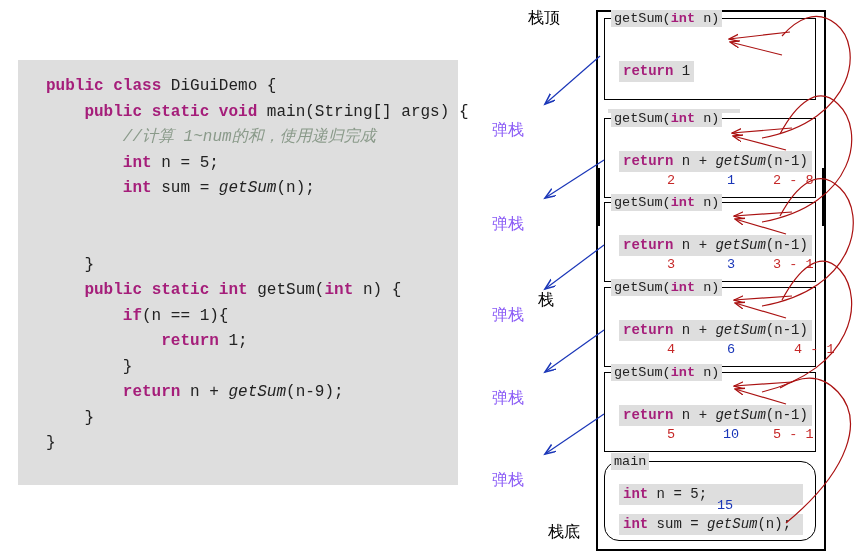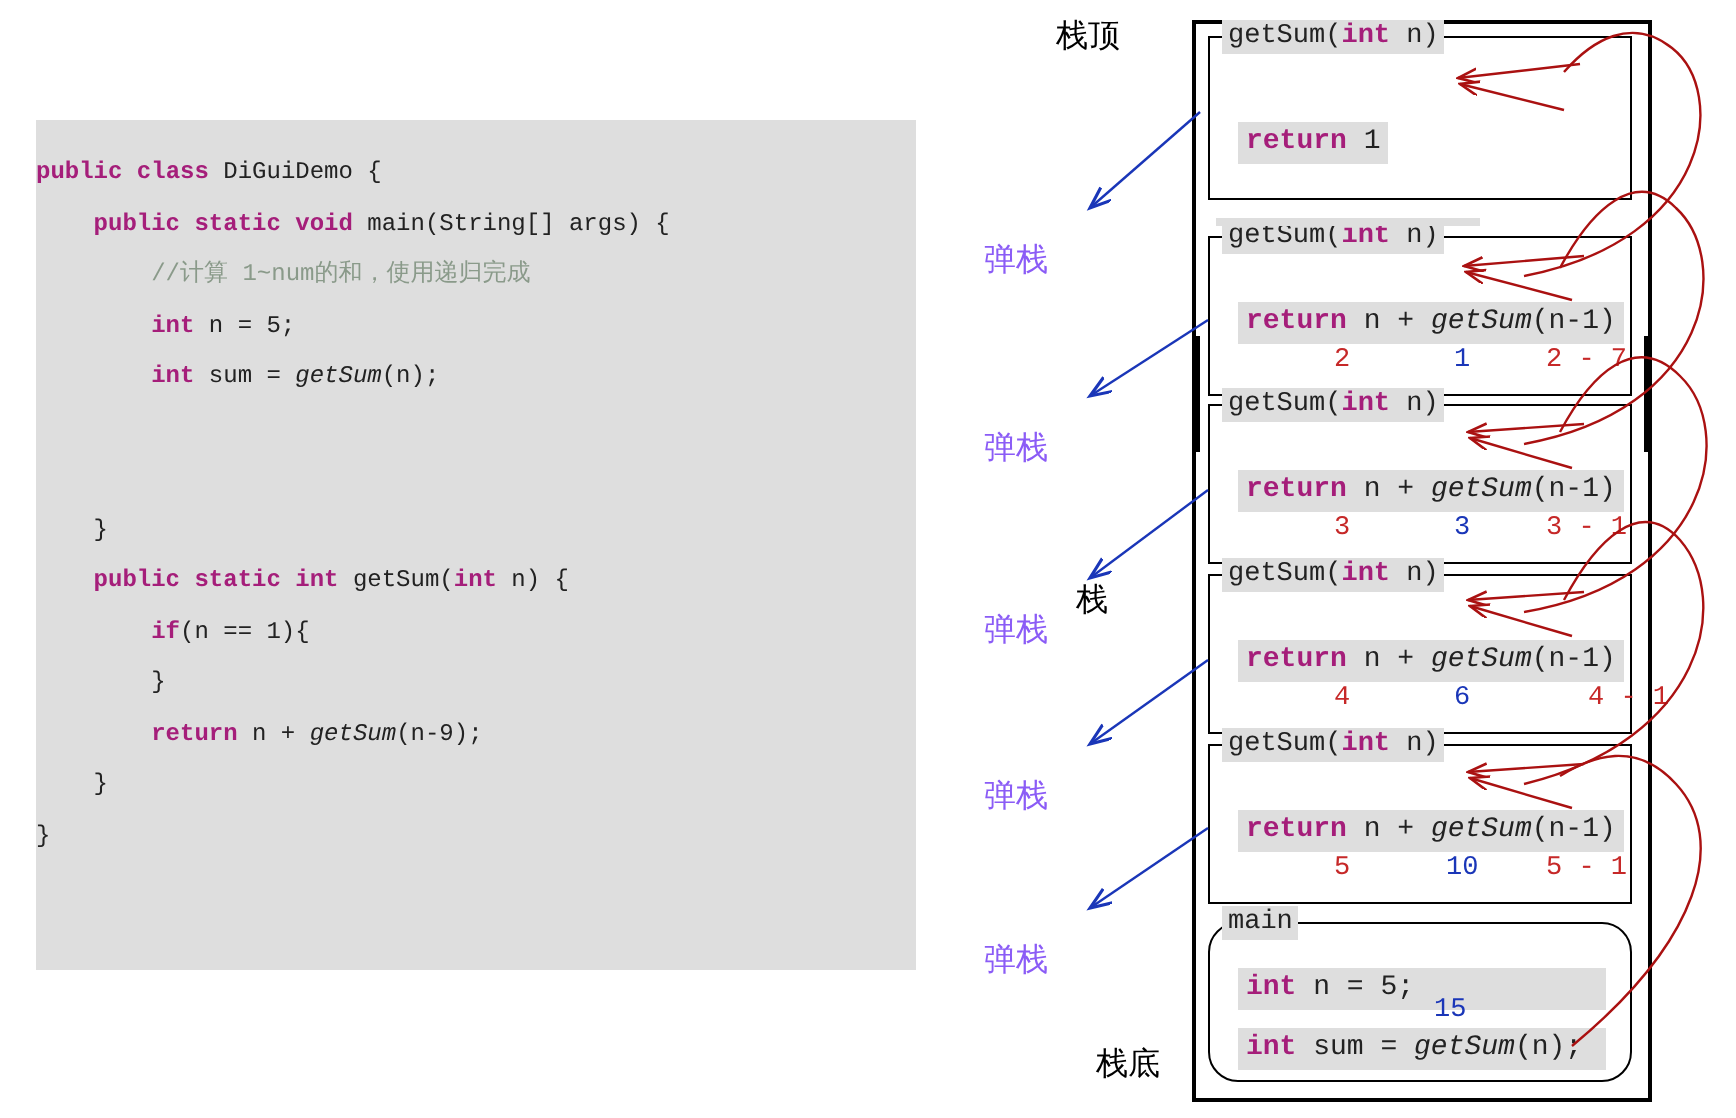--- a/index.html
+++ b/index.html
@@ -16,27 +16,28 @@
   .code-panel{
     position:absolute;
     left:18px;top:60px;
     width:440px;height:425px;
     background:#dedede;
     box-sizing:border-box;
     padding:14px 0 0 0;
   }
   .code-line{
     font-family:"Liberation Mono","DejaVu Sans Mono",monospace;
-    font-size:12px;
+    font-size:16px;
     line-height:25.5px;
     white-space:pre;
     color:#222222;
+    padding-left:28px;
   }
   .kw{color:#a51e7a;font-weight:bold;}
-  .cmt{color:#8a9a8a;}
+  .cmt{color:#8a9a8a;font-style:italic;}
   .ital{font-style:italic;color:#222222;}
   .blu{color:#3b5bbd;font-style:italic;}
   .plain{color:#222222;}
 
   
   .stack-outer{
     position:absolute;
     left:596px;top:10px;
     width:230px;height:541px;
     border:2px solid #000000;
@@ -118,20 +119,21 @@
         <div class="code-line"><span class="kw">public </span><span class="kw">class </span><span class="plain">DiGuiDemo {</span></div>
         <div class="code-line"><span class="kw">    public </span><span class="kw">static </span><span class="kw">void </span><span class="plain">main(String[] args) {</span></div>
         <div class="code-line"><span class="cmt">        //计算 1~num的和，使用递归完成</span></div>
         <div class="code-line"><span class="kw">        int</span><span class="plain"> n = 5;</span></div>
         <div class="code-line"><span class="kw">        int</span><span class="plain"> sum = </span><span class="ital">getSum</span><span class="plain">(n);</span></div>
         <div class="code-line">&nbsp;</div>
         <div class="code-line">&nbsp;</div>
         <div class="code-line"><span class="plain">    }</span></div>
         <div class="code-line"><span class="kw">    public </span><span class="kw">static </span><span class="kw">int </span><span class="plain">getSum(</span><span class="kw">int</span><span class="plain"> n) {</span></div>
         <div class="code-line"><span class="kw">        if</span><span class="plain">(n == 1){</span></div>
+        <div class="code-line"><span class="kw">            return </span><span class="plain">1;</span></div>
         <div class="code-line"><span class="plain">        }</span></div>
         <div class="code-line"><span class="kw">        return </span><span class="plain">n + </span><span class="ital">getSum</span><span class="plain">(n-9);</span></div>
         <div class="code-line"><span class="plain">    }</span></div>
         <div class="code-line"><span class="plain">}</span></div>
       </div>
   </div>
 
   <div class="cn-label" style="left:528px;top:8px;">栈顶</div>
   <div class="cn-label" style="left:538px;top:290px;">栈</div>
   <div class="cn-label" style="left:548px;top:522px;">栈底</div>
@@ -150,21 +152,21 @@
   <div id="frames-host">
       <div class="frame" style="left: 604px; top: 18px; width: 212px; height: 82px;">
         <div class="fname"><span class="plain">getSum(</span><span class="kw">int</span><span class="plain"> n)</span></div>
         <div class="fbody" style="top: 42px;"><span class="kw">return</span><span class="plain"> 1</span></div>
       </div>
       <div class="frame" style="left: 604px; top: 118px; width: 212px; height: 80px;">
         <div class="fname"><span class="plain">getSum(</span><span class="kw">int</span><span class="plain"> n)</span></div>
         <div class="fbody" style="top: 32px;"><span class="kw">return</span><span class="plain"> n + </span><span class="ital">getSum</span><span class="plain">(n-1)</span></div>
         <div class="annot an-red" style="left: 62px; top: 54px;">2</div>
         <div class="annot an-blue" style="left: 122px; top: 54px;">1</div>
-        <div class="annot an-red" style="left: 168px; top: 54px;">2 - 7</div>
+        <div class="annot an-red" style="left: 168px; top: 54px;">2 - 8</div>
       </div>
       <div class="frame" style="left: 604px; top: 202px; width: 212px; height: 80px;">
         <div class="fname"><span class="plain">getSum(</span><span class="kw">int</span><span class="plain"> n)</span></div>
         <div class="fbody" style="top: 32px;"><span class="kw">return</span><span class="plain"> n + </span><span class="ital">getSum</span><span class="plain">(n-1)</span></div>
         <div class="annot an-red" style="left: 62px; top: 54px;">3</div>
         <div class="annot an-blue" style="left: 122px; top: 54px;">3</div>
         <div class="annot an-red" style="left: 168px; top: 54px;">3 - 1</div>
       </div>
       <div class="frame" style="left: 604px; top: 287px; width: 212px; height: 80px;">
         <div class="fname"><span class="plain">getSum(</span><span class="kw">int</span><span class="plain"> n)</span></div>

